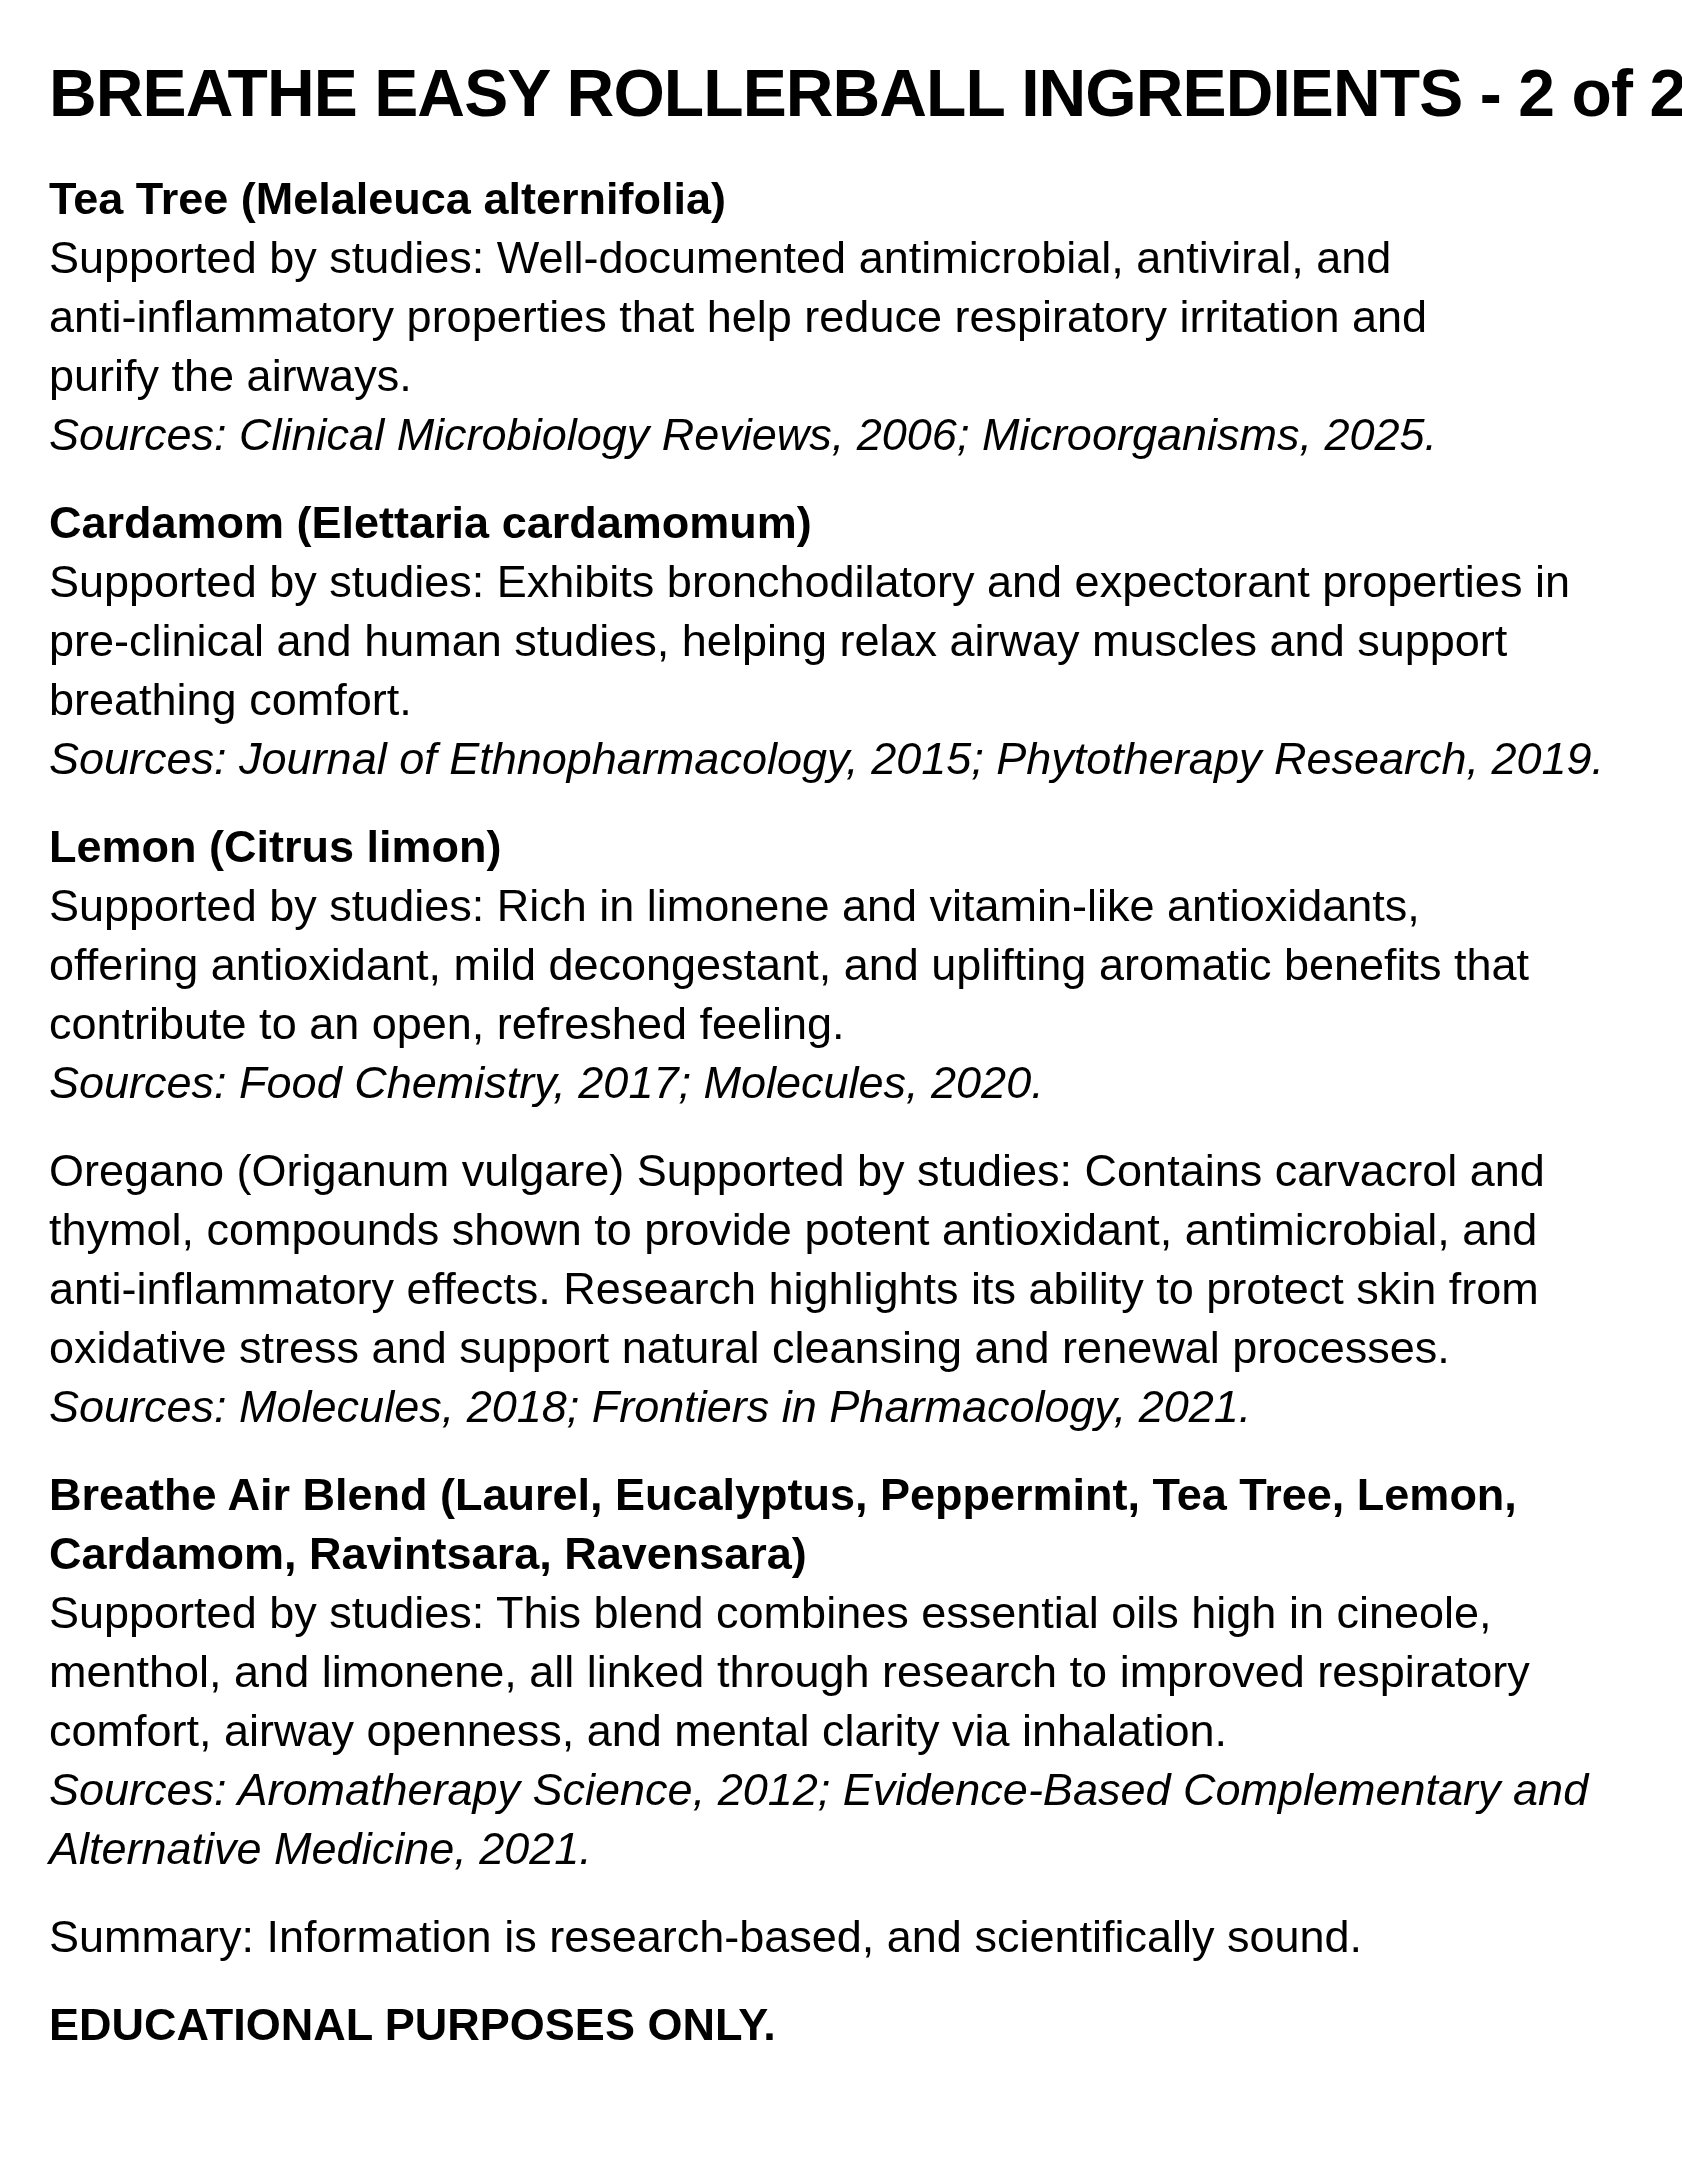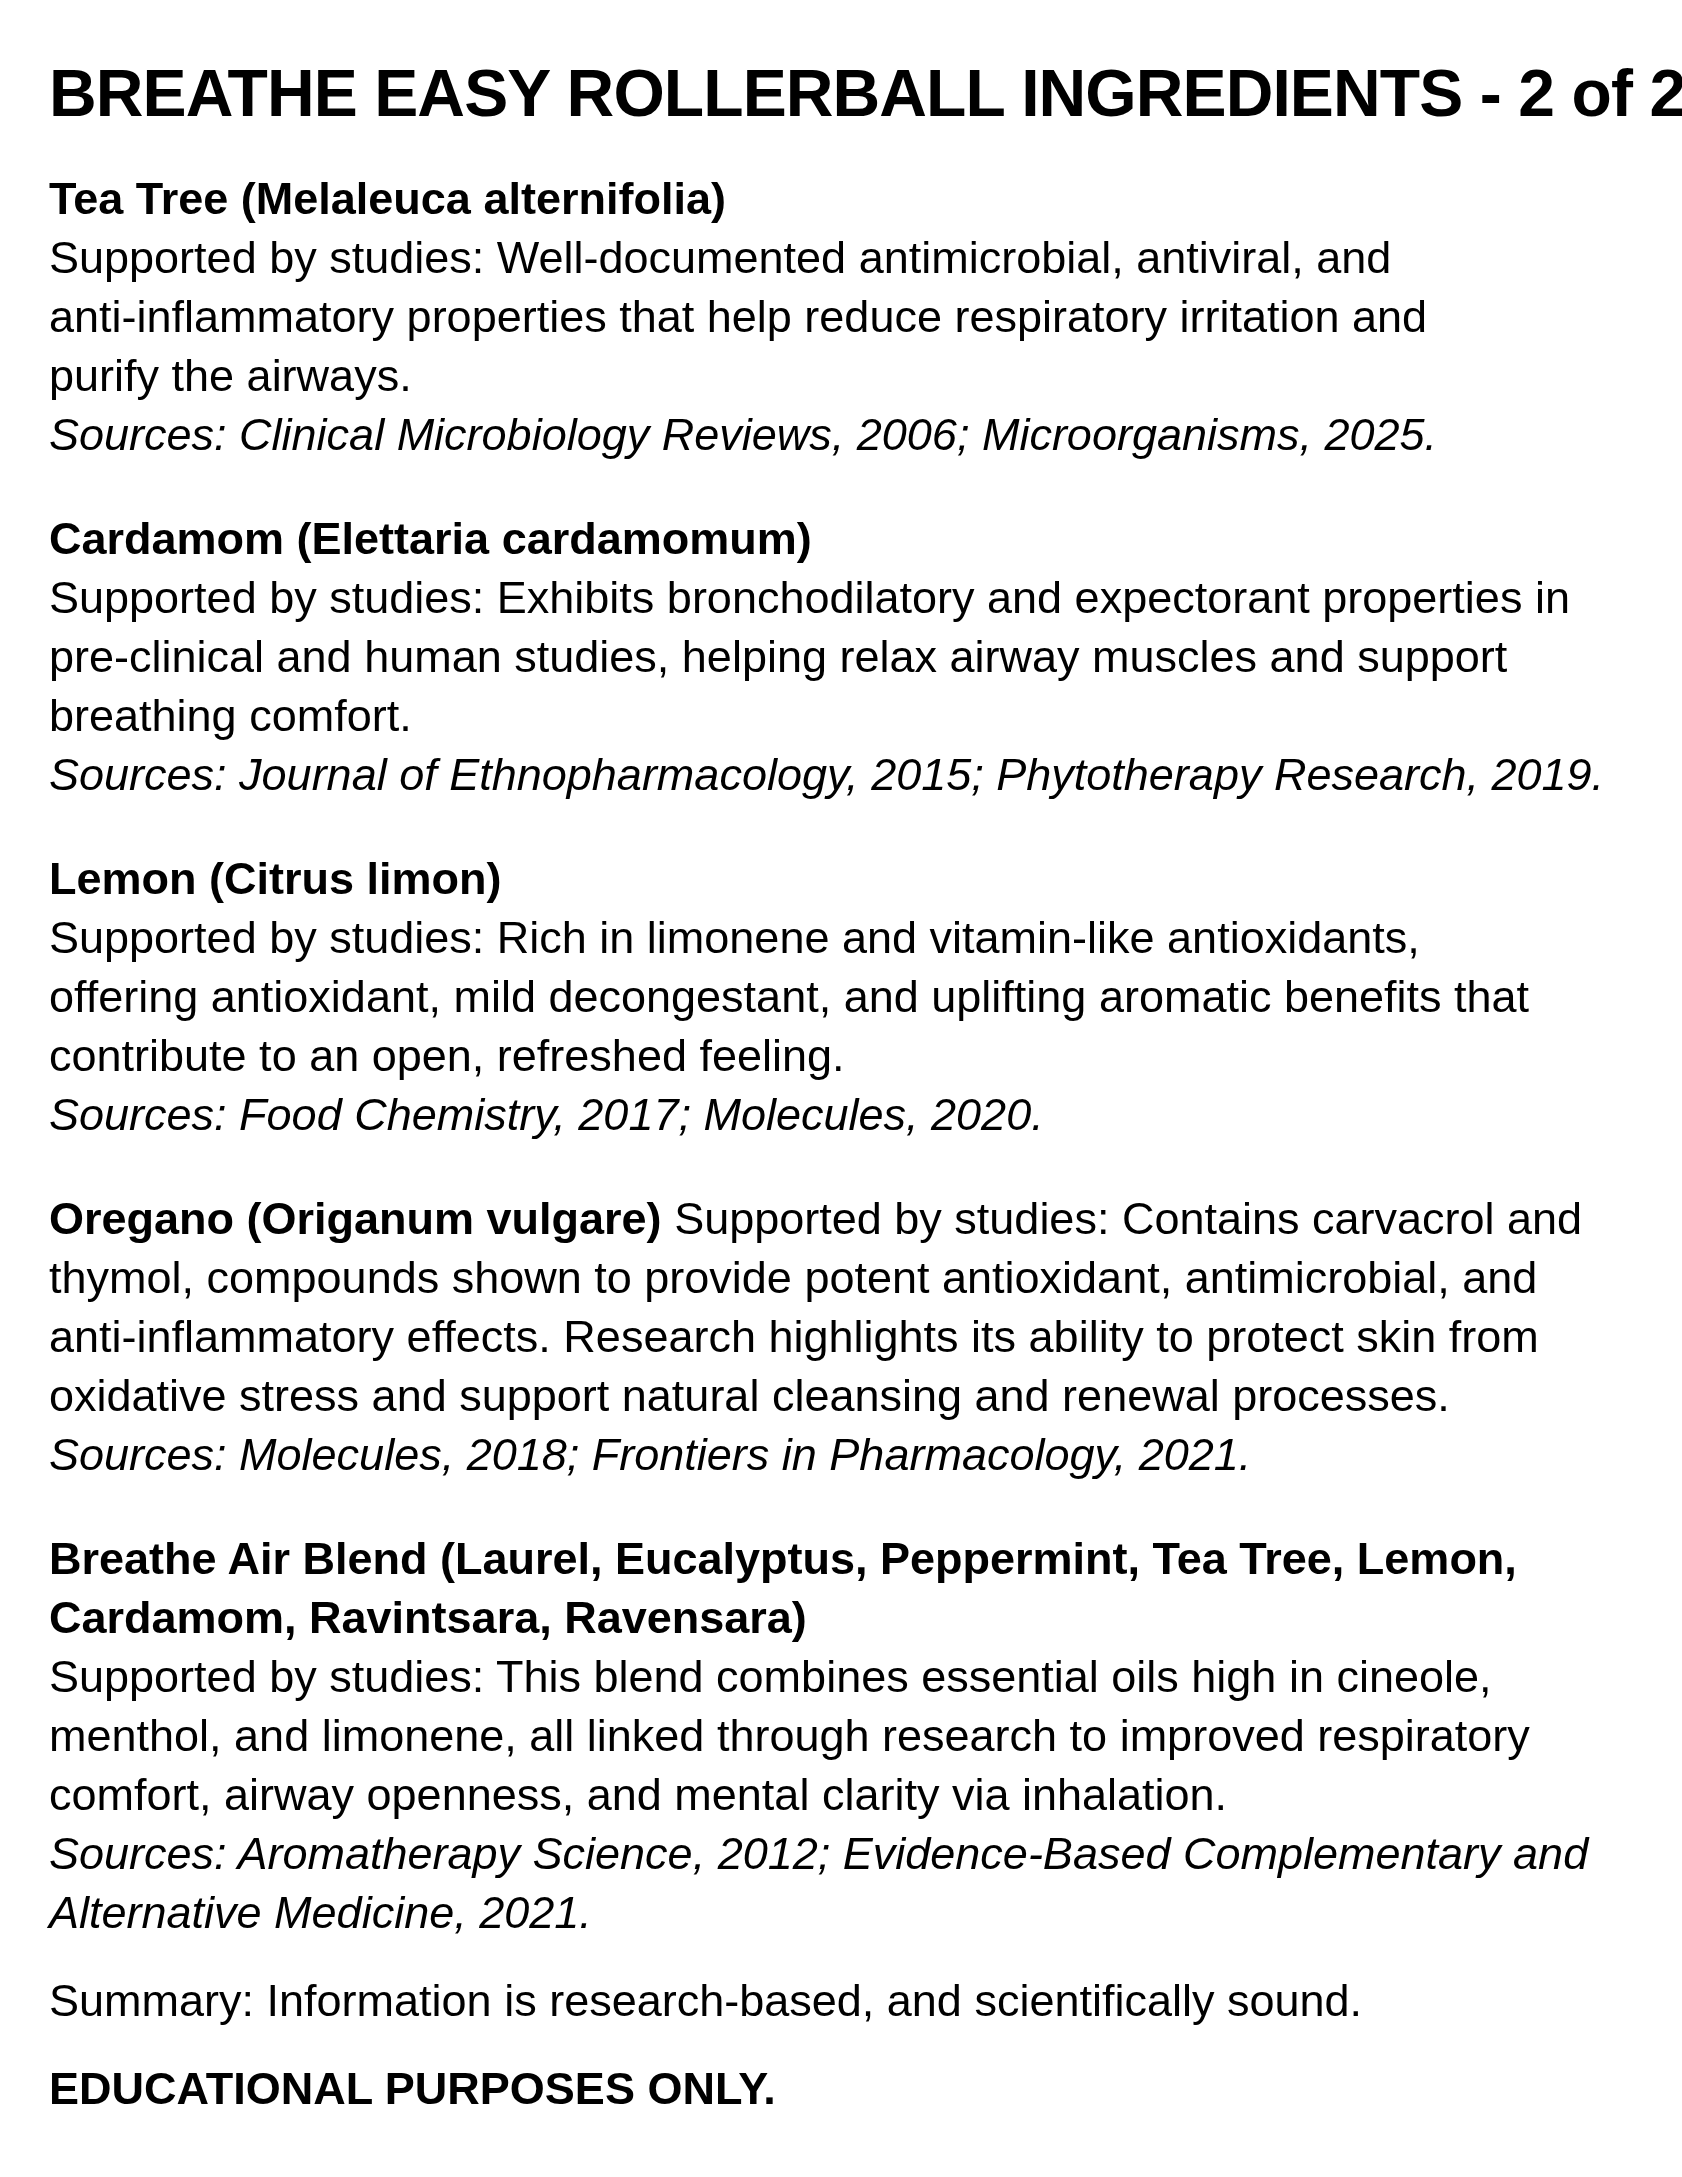--- a/index.html
+++ b/index.html
@@ -23,36 +23,36 @@
   }
   .doc-title {
     margin: 0;
     font-size: 66px;
     line-height: 76px;
     font-weight: 800;
     letter-spacing: -0.9px;
     white-space: pre;
   }
   section.ing {
-    margin-top: 45px;
+    margin-top: 29px;
   }
   section.ing.first {
     margin-top: 38px;
   }
   .page p {
     margin: 0;
     font-size: 45px;
     line-height: 59px;
     white-space: pre;
   }
   .h {
     font-weight: 700;
   }
   .h-inline {
-    font-weight: 700;
+    font-weight: 400;
     text-align: center;
   }
   .s {
     font-style: italic;
   }
   .summary {
     margin-top: 29px !important;
     font-weight: 400;
   }
   .footer {

